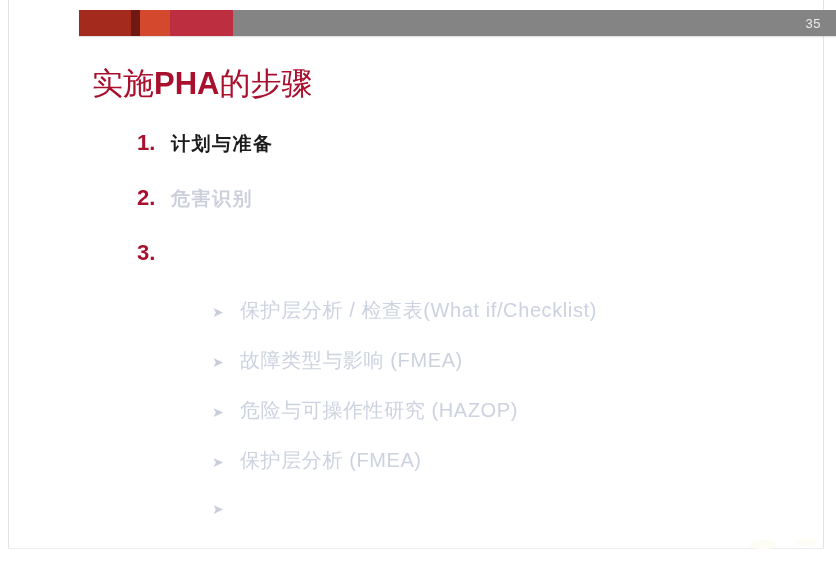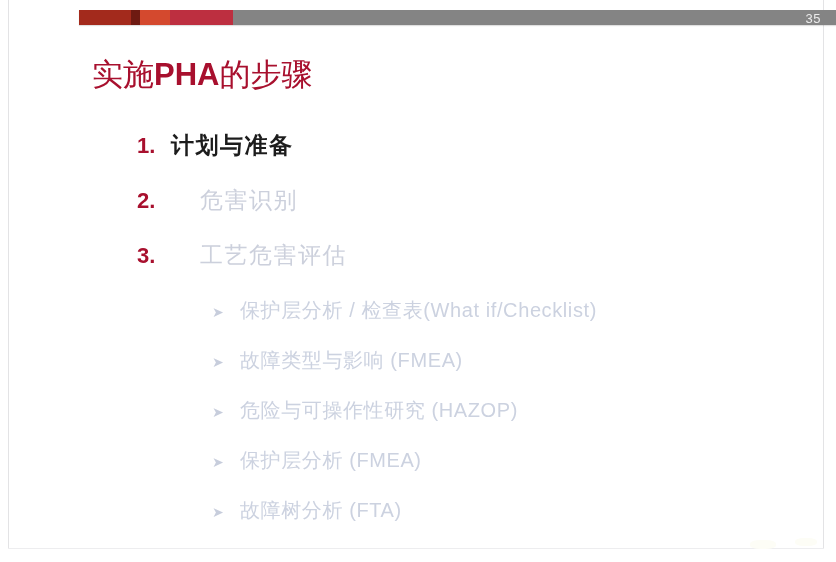--- a/index.html
+++ b/index.html
@@ -47,21 +47,21 @@
     height: 1px;
     background: #ededef;
   }
 
   
   .header-band {
     position: absolute;
     left: 79px;
     top: 10px;
     width: 757px;
-    height: 15px;
+    height: 26px;
     display: flex;
     box-shadow: 0 1px 1px rgba(0,0,0,0.12);
   }
   .band-seg { height: 100%; }
   .band-seg-0 { width: 52px; }
   .band-seg-1 { width: 9px; }
   .band-seg-2 { width: 30px; }
   .band-seg-3 { width: 63px; }
   .band-seg-4 { flex: 1 1 auto; position: relative; }
 
@@ -74,21 +74,21 @@
     line-height: 1;
     color: #ebebeb;
     letter-spacing: 0.5px;
     font-family: "Liberation Sans", "DejaVu Sans", sans-serif;
   }
 
   
   .slide-title {
     position: absolute;
     left: 92px;
-    top: 55px;
+    top: 64px;
     font-size: 31px;
     line-height: 40px;
     color: #A8102E;
     white-space: nowrap;
   }
   .slide-title .latin {
     font-weight: bold;
   }
   .slide-title .han {
     font-weight: 500;
@@ -108,26 +108,26 @@
   }
   .level1-num {
     width: 34px;
     flex: 0 0 34px;
     font-size: 22px;
     font-weight: bold;
     color: #A8102E;
     font-family: "Liberation Sans", "DejaVu Sans", sans-serif;
   }
   .level1-text {
-    font-size: 23px;
+    font-size: 19px;
     letter-spacing: 1.5px;
     white-space: nowrap;
   }
   .level1-item.active .level1-text { color: #1c1c1c; font-weight: bold; }
-  .level1-item.dim .level1-text { color: #ccd0dc; font-weight: normal; margin-left: 29px; }
+  .level1-item.dim .level1-text { color: #ccd0dc; font-weight: bold; }
 
   
   .level2-list {
     position: absolute;
     left: 212px;
     top: 297px;
     width: 600px;
   }
   .level2-item {
     display: flex;
@@ -184,21 +184,20 @@
     <div class="level1-item active">
       <span class="level1-num">1.</span>
       <span class="level1-text">计划与准备</span>
     </div>
     <div class="level1-item dim">
       <span class="level1-num">2.</span>
       <span class="level1-text">危害识别</span>
     </div>
     <div class="level1-item dim">
       <span class="level1-num">3.</span>
-      <span class="level1-text">工艺危害评估</span>
     </div>
   </div>
 
   <div class="level2-list">
     <div class="level2-item">
       <span class="level2-bullet">➤</span>
       <span class="level2-text">保护层分析 / 检查表(What if/Checklist)</span>
     </div>
     <div class="level2-item">
       <span class="level2-bullet">➤</span>
@@ -207,20 +206,19 @@
     <div class="level2-item">
       <span class="level2-bullet">➤</span>
       <span class="level2-text">危险与可操作性研究 (HAZOP)</span>
     </div>
     <div class="level2-item">
       <span class="level2-bullet">➤</span>
       <span class="level2-text">保护层分析 (FMEA)</span>
     </div>
     <div class="level2-item">
       <span class="level2-bullet">➤</span>
-      <span class="level2-text">故障树分析 (FTA)</span>
     </div>
   </div>
 
   <div class="artifact artifact-a"></div>
   <div class="artifact artifact-b"></div>
 
 </div>
 
 </body></html>

